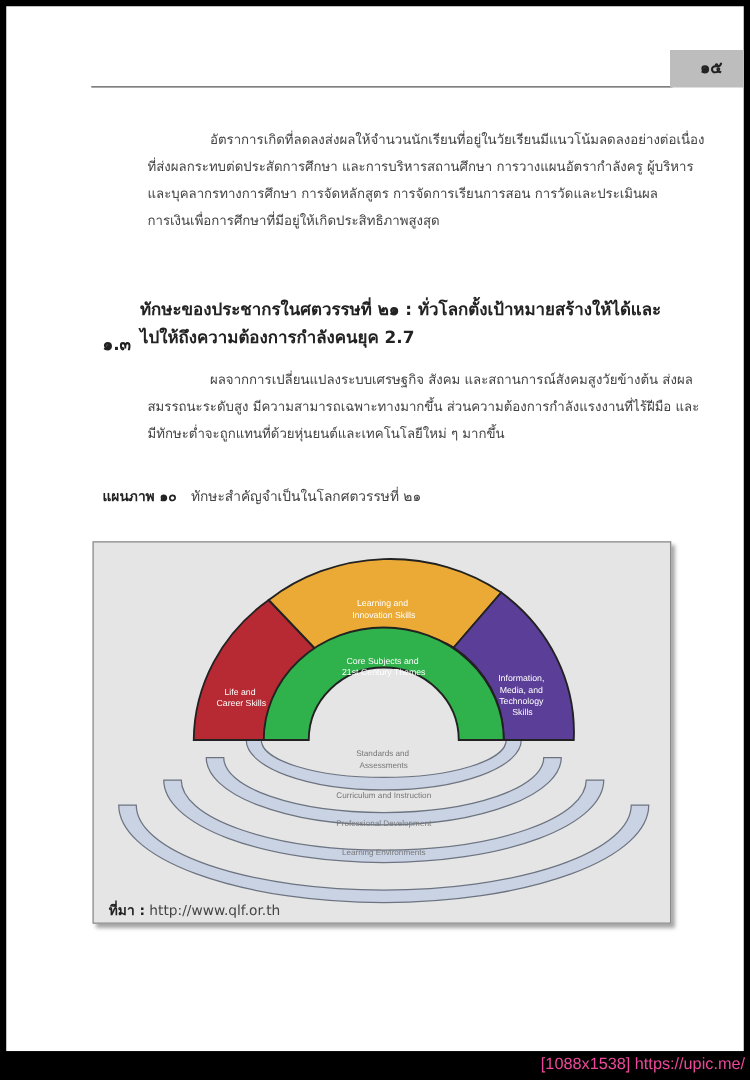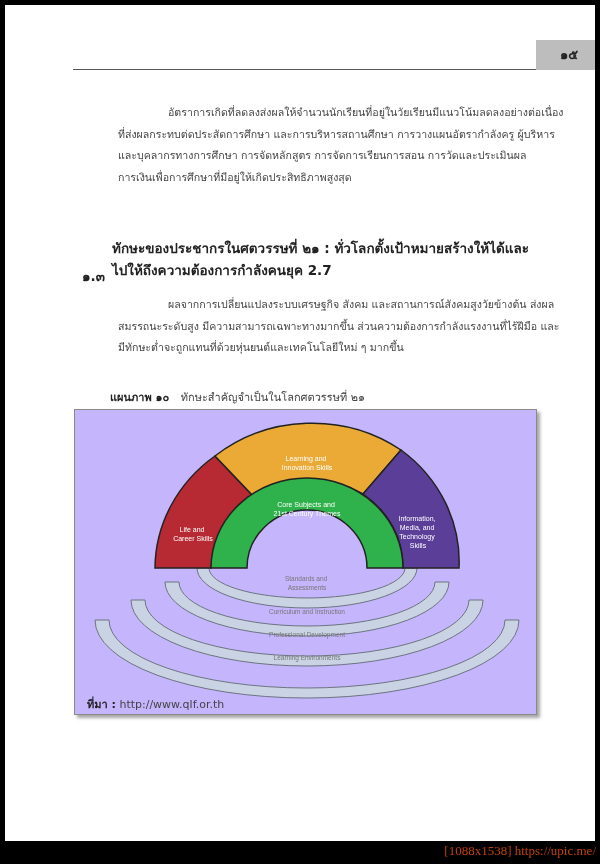--- a/index.html
+++ b/index.html
@@ -28,39 +28,39 @@
     .para .line { display: block; white-space: nowrap; overflow: hidden; }
     .para .line.indent { padding-left: 50px; }
     .heading {
       position: absolute; left: 77px; top: 232px; width: 465px; font-weight: bold; color: #222;
       font-size: 13.5px; line-height: 22px;
     }
     .heading .num { position: absolute; left: 0; top: 0; margin-top: 28px; }
     .heading .line1 { position: absolute; left: 30px; top: 0; white-space: nowrap; }
     .heading .line2 { position: absolute; left: 30px; top: 22px; white-space: nowrap; }
     .caption {
-      position: absolute; left: 77px; top: 383px; font-size: 11px; color: #444; white-space: nowrap; margin-left: 28px;
+      position: absolute; left: 77px; top: 383px; font-size: 11px; color: #444; white-space: nowrap;
     }
     .caption b { color: #222; margin-right: 8px; }
     .figure-frame {
-      position: absolute; left: 69px; top: 404px; width: 463px; height: 306px;
-      border: 1px solid #8a8a8a; background: #c4b5fd;
+      position: absolute; left: 69px; top: 428px; width: 463px; height: 306px;
+      border: 1px solid #8a8a8a; background: #e5e5e5;
       box-shadow: 3px 3px 3px rgba(0,0,0,0.35);
     }
     .figure-svg { position: absolute; left: 0; top: 0; }
     .source {
       position: absolute; left: 12px; top: 285px; font-size: 11px; color: #444; white-space: nowrap;
     }
     .source b { color: #222; }
     .footer-bar {
       position: absolute; left: 0; top: 841px; width: 600px; height: 23px; background: #000;
     }
     .footer-text {
-      position: absolute; right: 4px; top: 843px; color: #c2410c; font-size: 13px;
-      font-family: Liberation Serif, serif; white-space: nowrap;
+      position: absolute; right: 4px; top: 843px; color: #ec4899; font-size: 13px;
+      font-family: Liberation Sans, sans-serif; white-space: nowrap;
     }
     .svg-label { font-family: "Liberation Sans", sans-serif; fill: #ffffff; }
     .svg-ring-label { font-family: "Liberation Sans", sans-serif; fill: #777; }
   </style>
 </head>
 <body>
 
 <div class="page">
   <div class="header-rule"></div>
   <div class="page-tab">๑๕</div>

